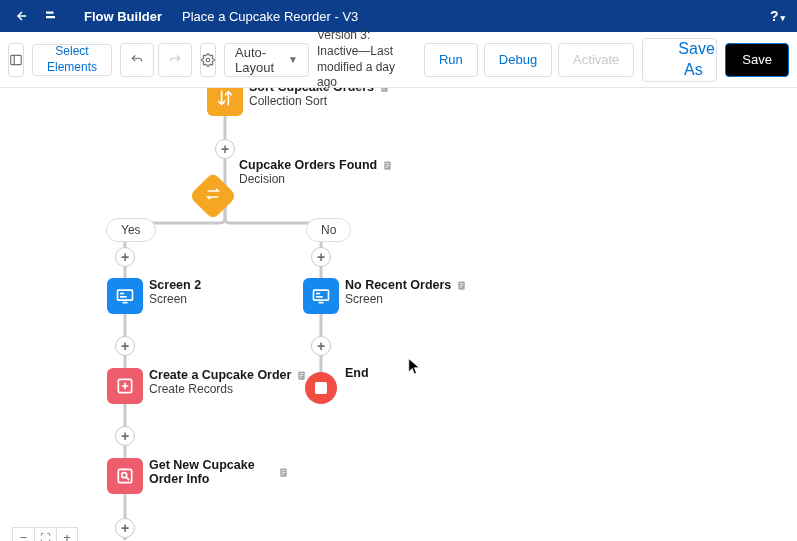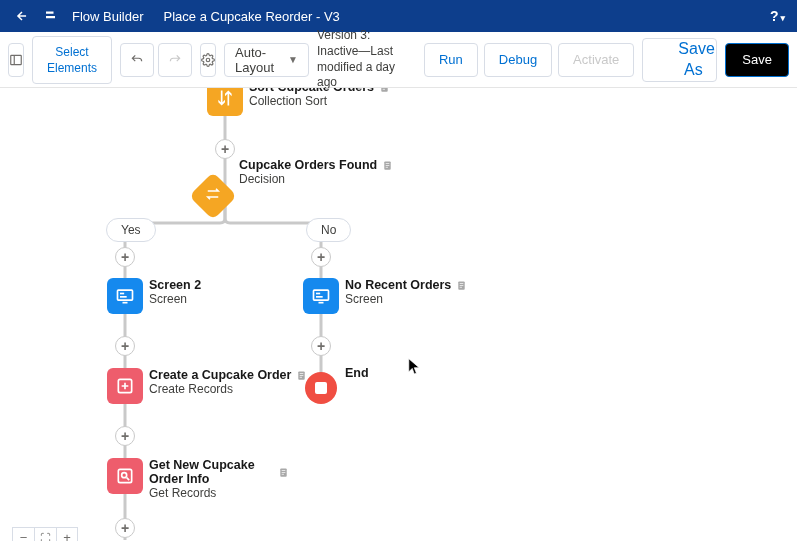--- a/index.html
+++ b/index.html
@@ -2,21 +2,21 @@
 <html><head>
 <meta charset="utf-8">
 <style>
 * { margin: 0; padding: 0; box-sizing: border-box; font-family: -apple-system, BlinkMacSystemFont, "Segoe UI", Arial, sans-serif; }
 body { background: #fff; width: 797px; height: 541px; overflow: hidden; position: relative; }
 
 
 .header { background: #0d3e8c; height: 32px; display: flex; align-items: center; color: #fff; padding: 0 8px; }
 .header .back-arrow { width: 28px; display: flex; justify-content: center; cursor: pointer; }
 .header .logo { width: 24px; height: 24px; display: flex; align-items: center; justify-content: center; margin: 0 4px; }
-.header .app-name { font-size: 13px; font-weight: 400; margin-left: 4px; margin-right: 20px; }
+.header .app-name { font-size: 13px; font-weight: 700; margin-left: 16px; margin-right: 20px; }
 .header .flow-name { font-size: 13px; }
 .header .spacer { flex: 1; }
 .header .help { font-size: 14px; font-weight: 600; margin-right: 4px; }
 
 
 .toolbar { height: 56px; border-bottom: 1px solid #e5e5e5; display: flex; align-items: center; padding: 0 8px; gap: 8px; position: relative; background: #fff; }
 .tb-btn { border: 1px solid #d8dde6; border-radius: 4px; background: #fff; height: 34px; display: flex; align-items: center; justify-content: center; font-size: 13px; cursor: pointer; color: #0070d2; }
 .tb-btn.small { width: 34px; padding: 0; }
 .tb-btn.disabled { color: #c9c9c9; cursor: default; }
 .tb-btn.primary { background: #000000; color: #fff; border-color: #0070d2; padding: 0 16px; text-align: center; }
@@ -79,21 +79,21 @@
   <div class="help"><span>?</span><span style="font-size:9px;margin-left:2px;">▾</span></div>
 </div>
 
 <div class="toolbar">
   <div class="tb-btn small">
     <svg width="14" height="14" viewBox="0 0 24 24" fill="none" stroke="#706e6b" stroke-width="2">
         <rect x="3" y="4" width="18" height="16" rx="1"></rect>
         <line x1="9" y1="4" x2="9" y2="20"></line>
       </svg>
   </div>
-  <div class="tb-btn select-elements" style="height:48px;">
+  <div class="tb-btn select-elements" style="height:32px;">
     <svg width="14" height="14" viewBox="0 0 24 24" fill="#0070d2" style="margin-bottom:1px;">
         <rect x="4" y="4" width="7" height="7"></rect>
         <rect x="13" y="13" width="7" height="7"></rect>
       </svg>
     <span>Select</span>
     <span>Elements</span>
   </div>
   <div style="display:flex; gap:4px;">
     <div class="tb-btn small">
       <svg width="14" height="14" viewBox="0 0 24 24" fill="none" stroke="#706e6b" stroke-width="2">
@@ -292,21 +292,20 @@
           <span>Get New Cupcake Order Info</span>
           <span class="doc-icon">
             <svg width="11" height="11" viewBox="0 0 24 24" fill="#a8a8a8">
               <rect x="5" y="3" width="14" height="18" rx="2"></rect>
               <rect x="8" y="7" width="8" height="1.5" fill="#fff"></rect>
               <rect x="8" y="11" width="8" height="1.5" fill="#fff"></rect>
               <rect x="8" y="15" width="5" height="1.5" fill="#fff"></rect>
             </svg>
           </span>
         </div>
-      <div class="subtitle">Get Records</div>
     </div>
   </div>
 
   <div class="add-btn" style="left:115px; top:430px;">+</div>
 
   <svg class="cursor" style="left:408px; top:270px;" viewBox="0 0 20 26">
       <path d="M1 1 L1 20 L6 15 L9 23 L12 22 L9 14 L16 14 Z" fill="#000" stroke="#fff" stroke-width="1"></path>
     </svg>
 
   <div class="zoom-controls" style="bottom:-6px;">

